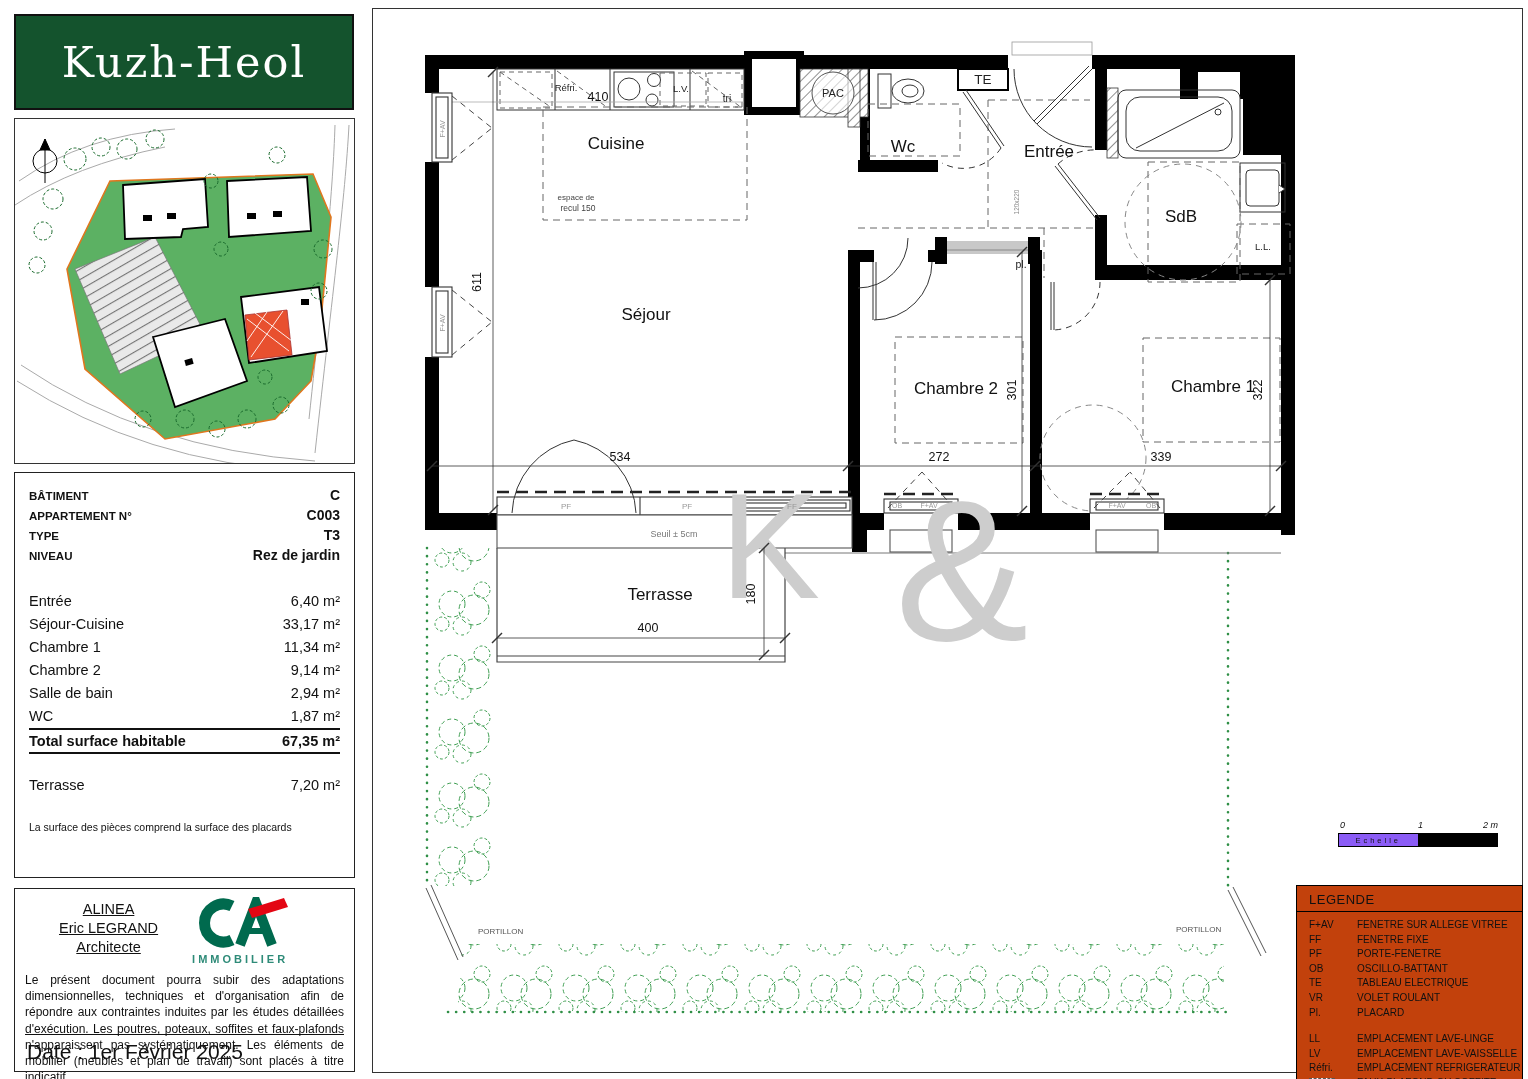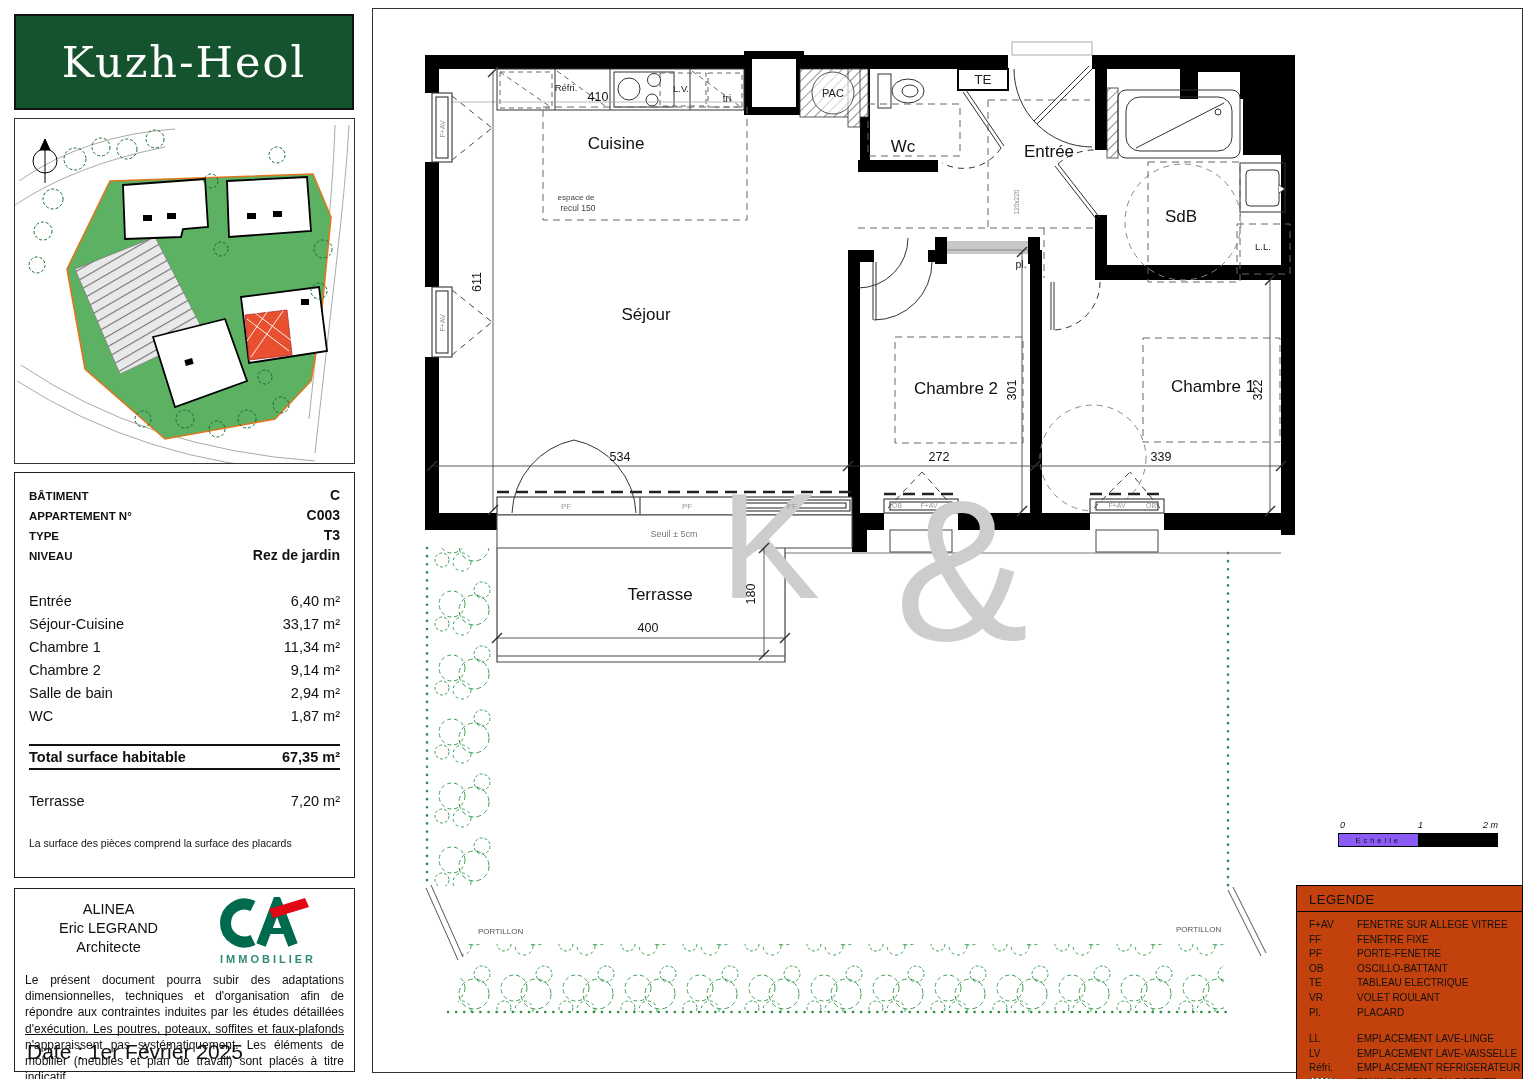--- a/index.html
+++ b/index.html
@@ -10,29 +10,29 @@
             display:flex;align-items:center;justify-content:center;}
   .logo-box span{font-family:"DejaVu Serif",serif;font-size:43px;color:#fff;letter-spacing:2px;font-weight:400;}
   .siteplan-box{left:14px;top:118px;width:341px;height:346px;border:1px solid #333;background:#fff;overflow:hidden;}
   .info-box{left:14px;top:472px;width:341px;height:406px;border:1.5px solid #222;padding:13px 14px;}
   .row{display:flex;justify-content:space-between;align-items:baseline;}
   .meta .row{line-height:19px;}
   .meta .lbl{font-size:11.5px;font-weight:bold;}
   .meta .val{font-size:14px;font-weight:bold;}
   .areas{margin-top:24px;}
   .areas .row{line-height:23px;font-size:14.5px;}
-  .total{margin-top:16px;border-top:2px solid #111;border-bottom:2px solid #111;padding:3px 0;
+  .total{margin-top:0;border-top:2px solid #111;border-bottom:2px solid #111;padding:3px 0;
          font-weight:bold;font-size:14.5px;}
   .outdoor{margin-top:20px;}
   .outdoor .row{line-height:23px;font-size:14.5px;}
   .note{margin-top:24px;font-size:10.5px;}
   .arch-box{left:14px;top:888px;width:341px;height:184px;border:1.5px solid #222;padding:8px 10px;}
   .arch-head{display:flex;}
-  .arch-names{flex:1.1;text-align:center;font-size:14.5px;line-height:19px;padding-top:3px;}
-  .arch-brand{flex:1;text-align:center;}
+  .arch-names{flex:1.1;text-align:center;font-size:14.5px;line-height:19px;padding-top:3px;text-decoration:underline;}
+  .arch-brand{flex:1;}
   .brand-word{font-size:11px;font-weight:bold;letter-spacing:3px;color:#2E8B78;margin-top:0px;}
   .disclaimer{margin-top:7px;font-size:12px;line-height:16.2px;text-align:justify;}
   .date-row{position:absolute;left:10px;right:10px;bottom:5px;border-top:1px solid #111;
             padding:5px 2px 2px 2px;font-size:21px;}
   
   .scale{left:1338px;top:820px;width:160px;height:34px;font-size:9px;}
   .scale .ticks{position:relative;height:13px;}
   .scale .ticks span{position:absolute;top:0;font-style:italic;}
   .scale .bar{display:flex;height:12px;border:1px solid #000;}
   .scale .bar .white{flex:1;background:#8b5cf6;display:flex;align-items:center;justify-content:center;

